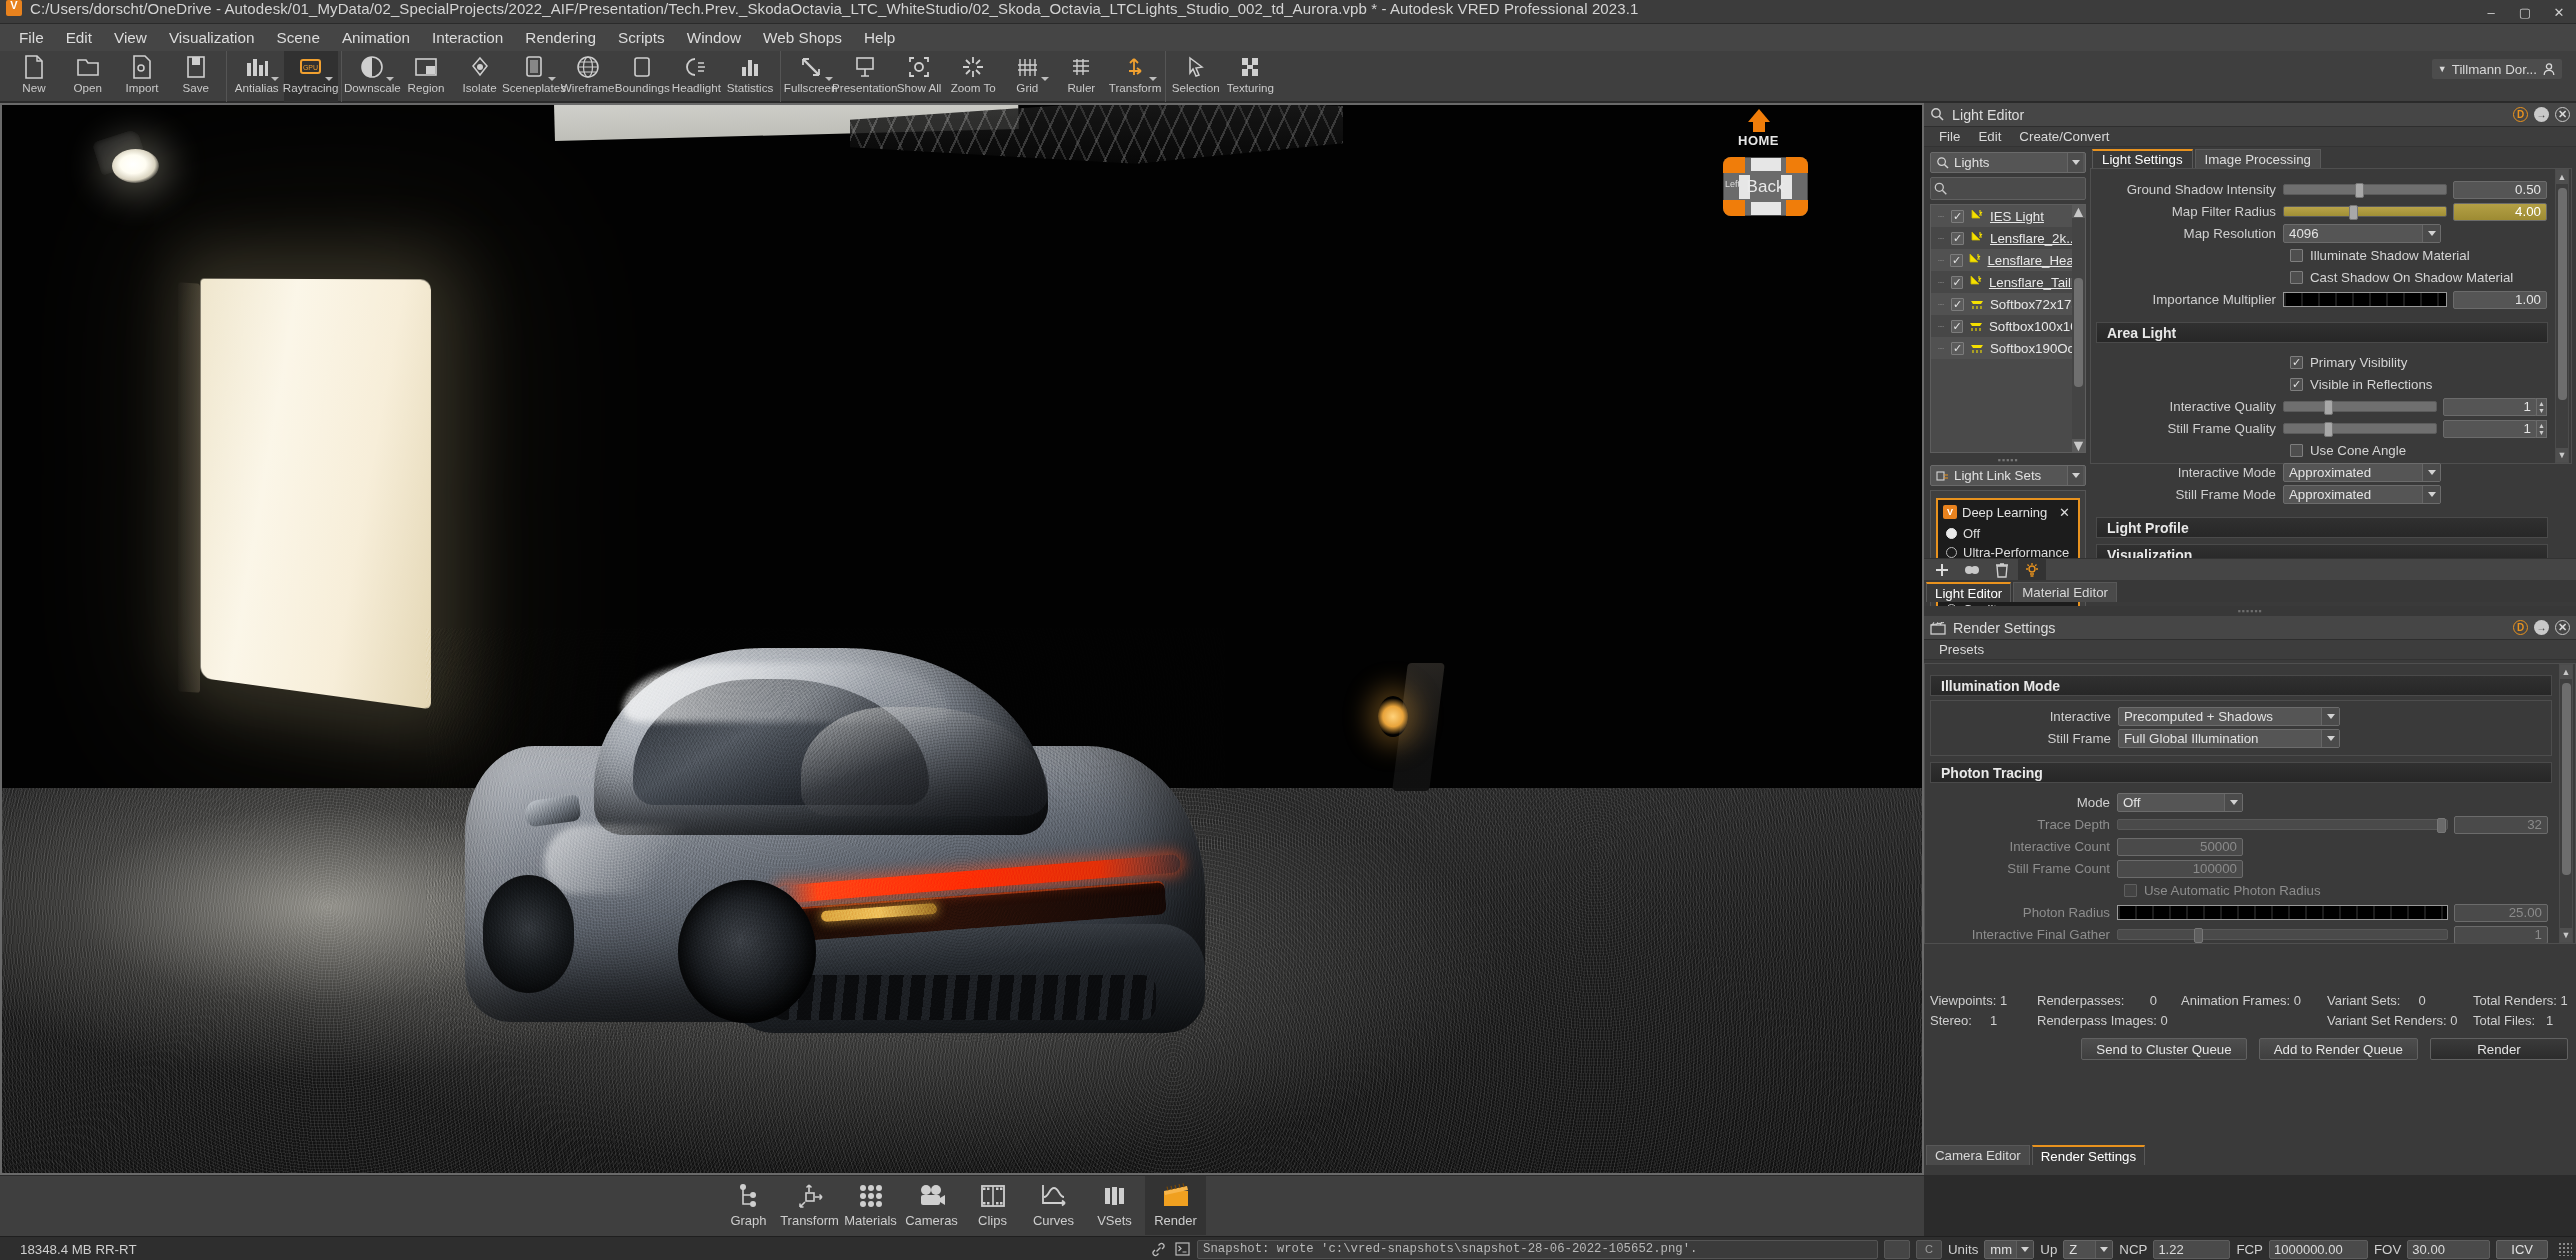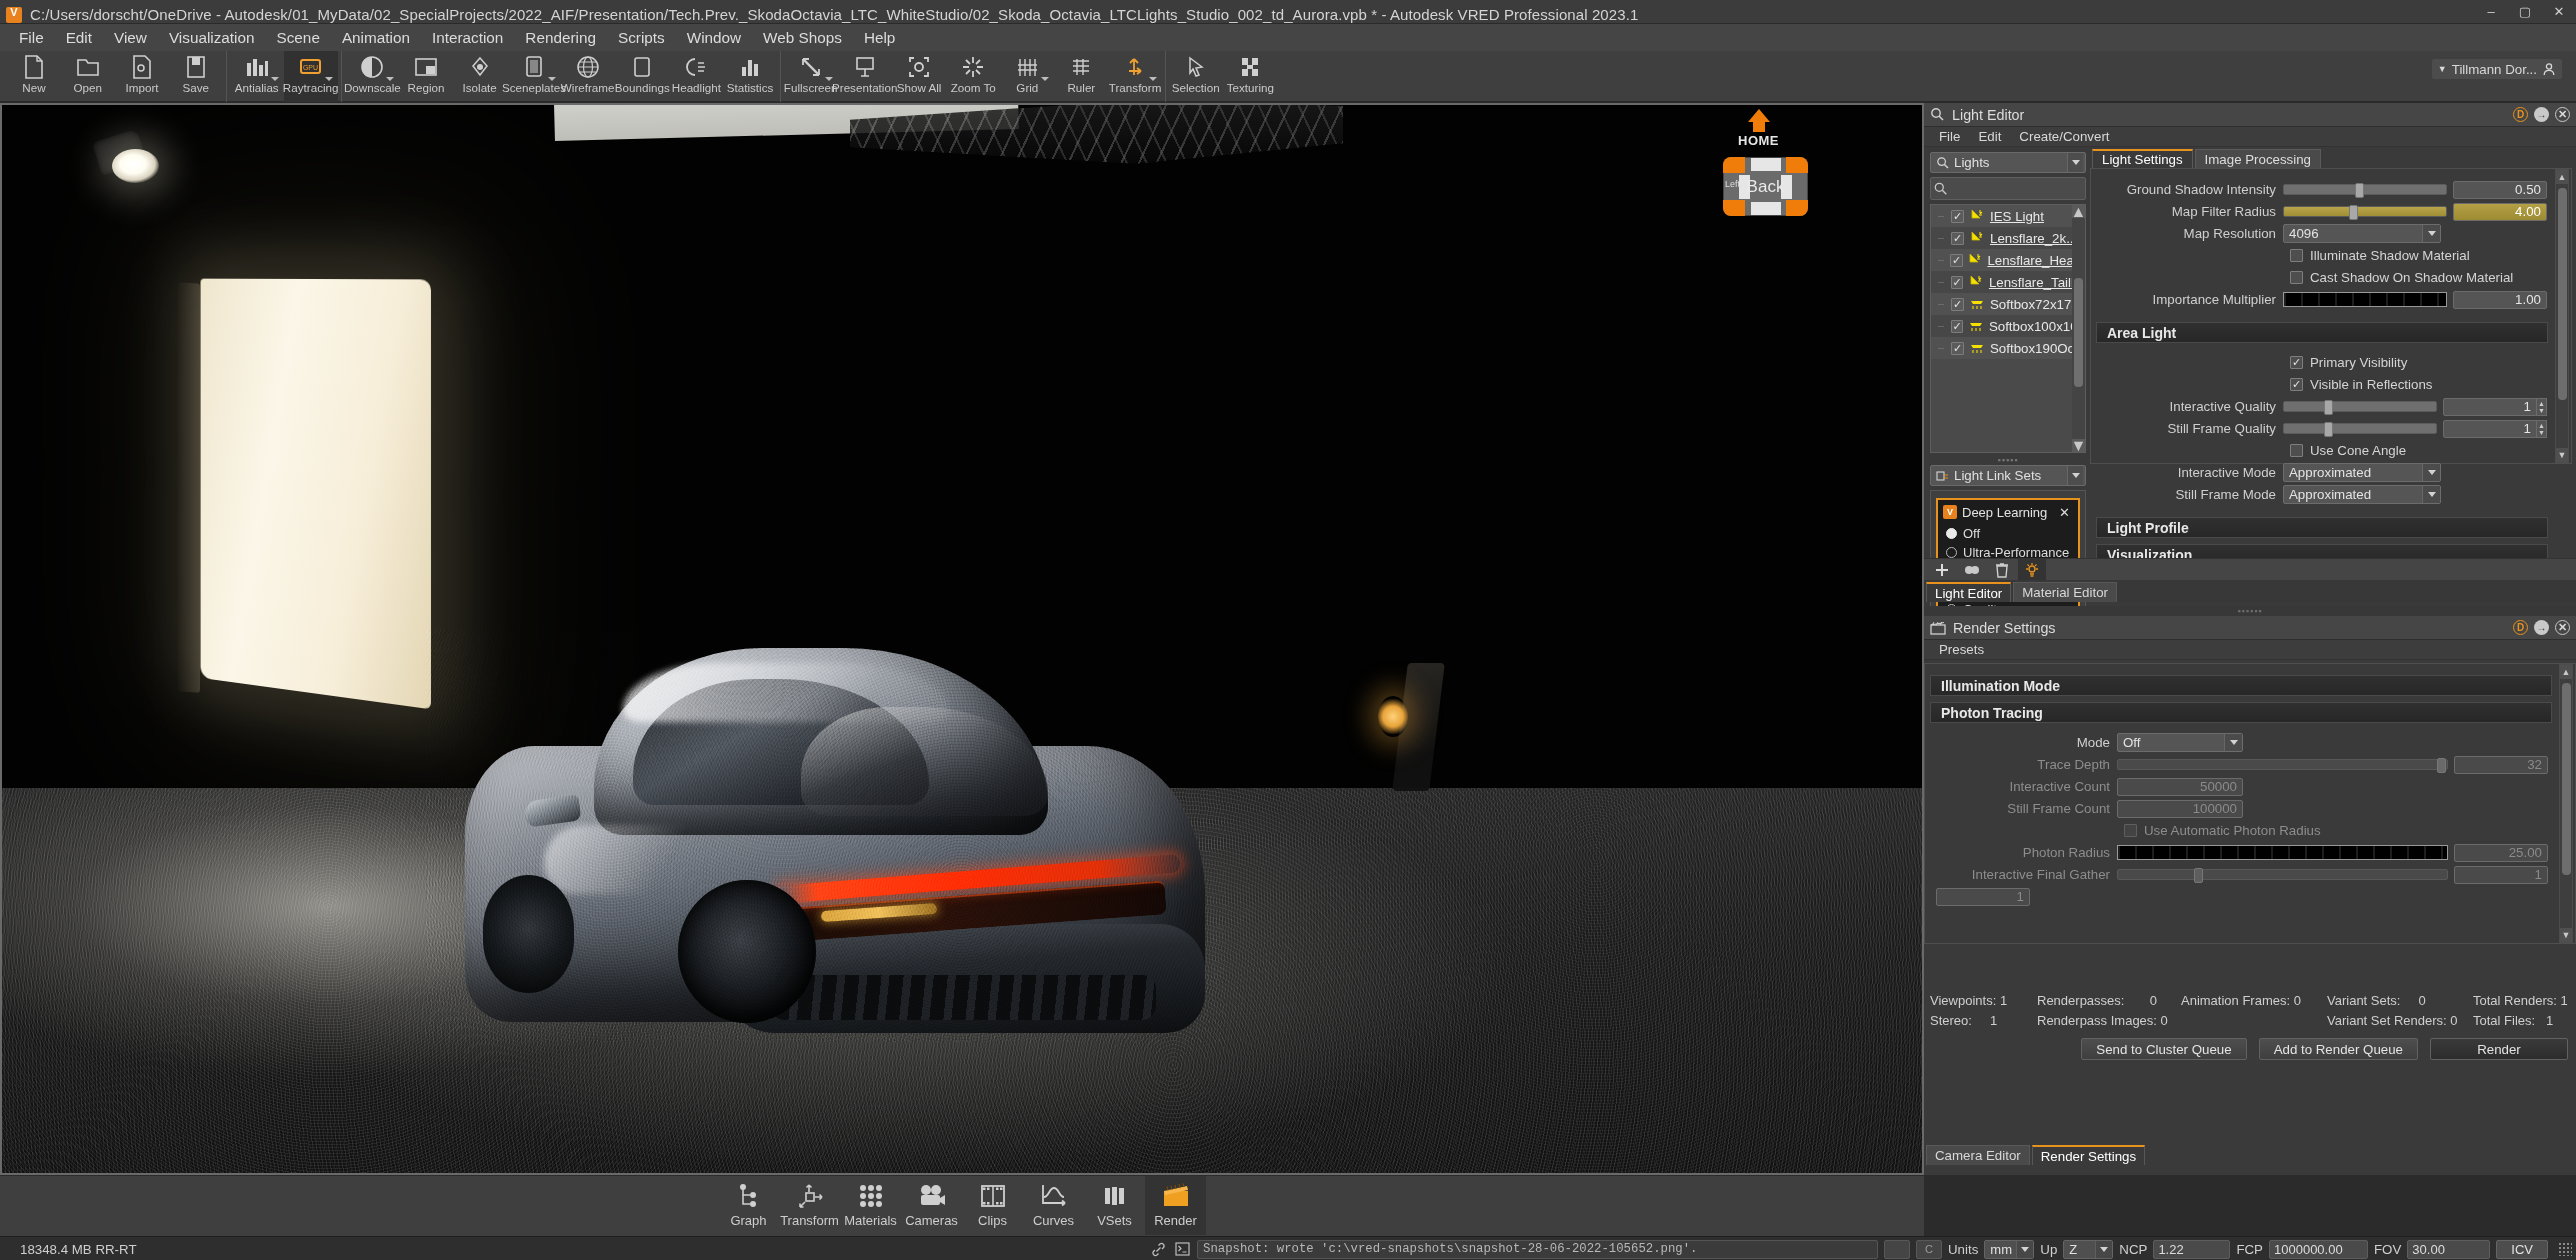--- a/index.html
+++ b/index.html
@@ -8,21 +8,21 @@
     width:2576px; height:1261px;
     font-family:"Liberation Sans", sans-serif;
     color:#c8c8c8;
     font-size:16px;
     overflow:hidden;
     position:relative;
   }
   
   #titlebar{
     position:absolute; top:0; left:0; width:2576px; height:24px;
-    background:#3c3c3c; display:flex; align-items:flex-end;
+    background:#3c3c3c; display:flex; align-items:flex-start;
     border-bottom:1px solid #2a2a2a;
   }
   #app-logo{
     width:16px;height:16px;margin:0 8px 0 6px;background:#e8821e;
     border-radius:2px; position:relative; flex:none;
   }
   #app-logo:after{content:"V";position:absolute;left:0;right:0;top:-1px;
     font-size:11px;font-weight:bold;color:#fff;text-align:center;}
   #title-text{ font-size:15px; color:#d4d4d4; white-space:nowrap; letter-spacing:0.1px;}
   #win-btns{ margin-left:auto; display:flex; height:24px; }
@@ -1194,20 +1194,36 @@
       </span>
     </div>
     <div class="sub-menubar">
       <span class="mi">Presets</span>
     </div>
 
     <div id="rs-body">
 
       <div class="settings-area" style="height:281px;overflow:hidden;">
         <div class="section-hdr" style="margin-right:21px;">Illumination Mode</div>
+        <div class="groupbox" style="margin-right:21px;">
+          <div class="prow">
+            <span class="plabel">Interactive</span>
+            <span class="combo2" style="width:222px;">
+              <span class="c2v">Precomputed + Shadows</span>
+              <span class="c2a"></span>
+            </span>
+          </div>
+          <div class="prow">
+            <span class="plabel">Still Frame</span>
+            <span class="combo2" style="width:222px;">
+              <span class="c2v">Full Global Illumination</span>
+              <span class="c2a"></span>
+            </span>
+          </div>
+        </div>
 
         <div class="section-hdr" style="margin-right:21px;">Photon Tracing</div>
         <div class="groupbox" style="border:none;margin-right:21px;">
           <div class="prow">
             <span class="plabel">Mode</span>
             <span class="combo2" style="width:126px;">
               <span class="c2v">Off</span>
               <span class="c2a"></span>
             </span>
           </div>

